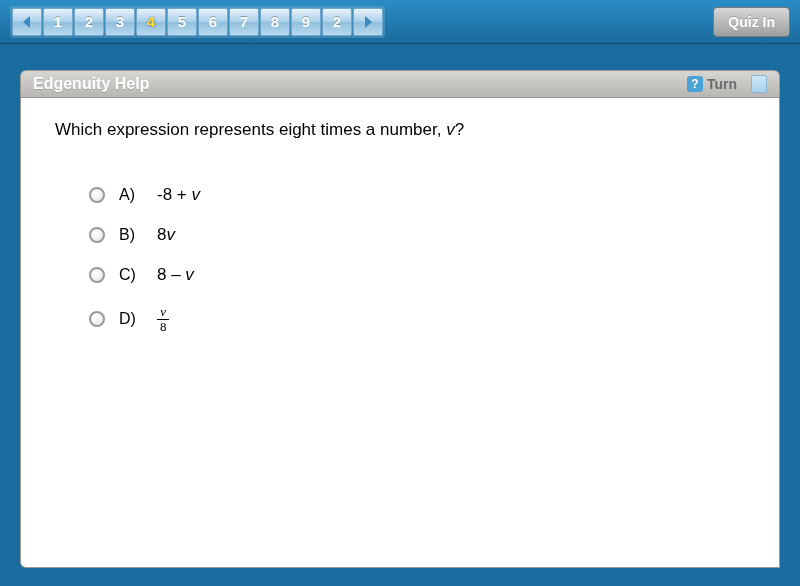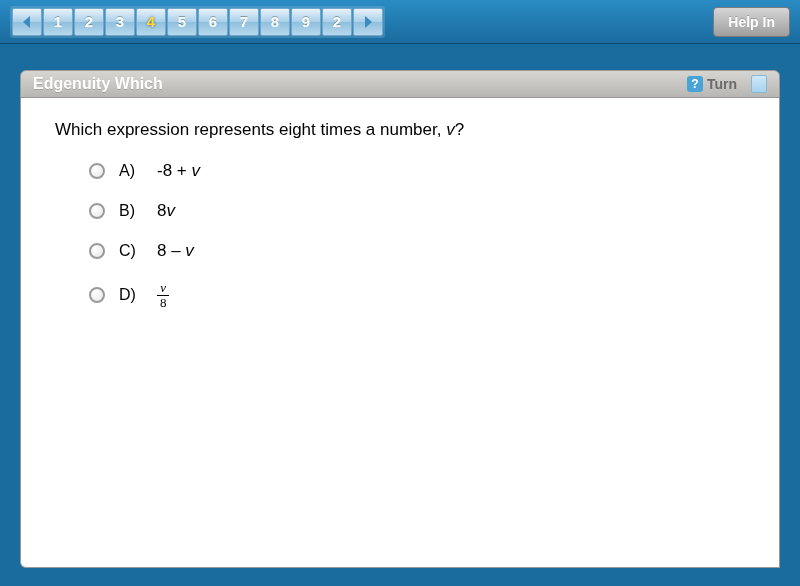--- a/index.html
+++ b/index.html
@@ -111,21 +111,21 @@
     background: #fff;
     border: 1px solid #9a9896;
     border-top: none;
     height: 470px;
     padding: 22px 34px;
     border-bottom-left-radius: 6px;
   }
   .question {
     font-size: 17px;
     color: #000;
-    margin-bottom: 21px;
+    margin-bottom: 45px;
   }
   .question .var { font-style: italic; }
   .choices {
     margin-left: 34px;
     display: flex;
     flex-direction: column;
     gap: 20px;
   }
   .choice {
     display: flex;
@@ -172,27 +172,27 @@
         </svg>
     </div>
     <div id="pager-nums" style="display: contents;"><div class="pager-num">1</div><div class="pager-num">2</div><div class="pager-num">3</div><div class="pager-num active">4</div><div class="pager-num">5</div><div class="pager-num">6</div><div class="pager-num">7</div><div class="pager-num">8</div><div class="pager-num">9</div><div class="pager-num">2</div></div>
     <div class="pager-arrow">
       <svg width="10" height="12" viewBox="0 0 10 12">
           <polygon points="2,0 2,12 9,6" fill="#3b8bc0"></polygon>
         </svg>
     </div>
   </div>
   <div class="turnin">
-    <span>Help In</span>
+    <span>Quiz In</span>
   </div>
 </div>
 
 <div class="quiz-wrap">
   <div class="quiz-header">
-    <span class="quiz-title">Edgenuity Which</span>
+    <span class="quiz-title">Edgenuity Help</span>
     <div class="help">
       <span class="help-icon">?</span>
       <span>Turn</span>
     </div>
     <div class="corner-chip"></div>
   </div>
   <div class="content">
     <div class="question">
       <span>Which expression represents eight times a number, </span><span class="var">v</span><span>?</span>
     </div>

